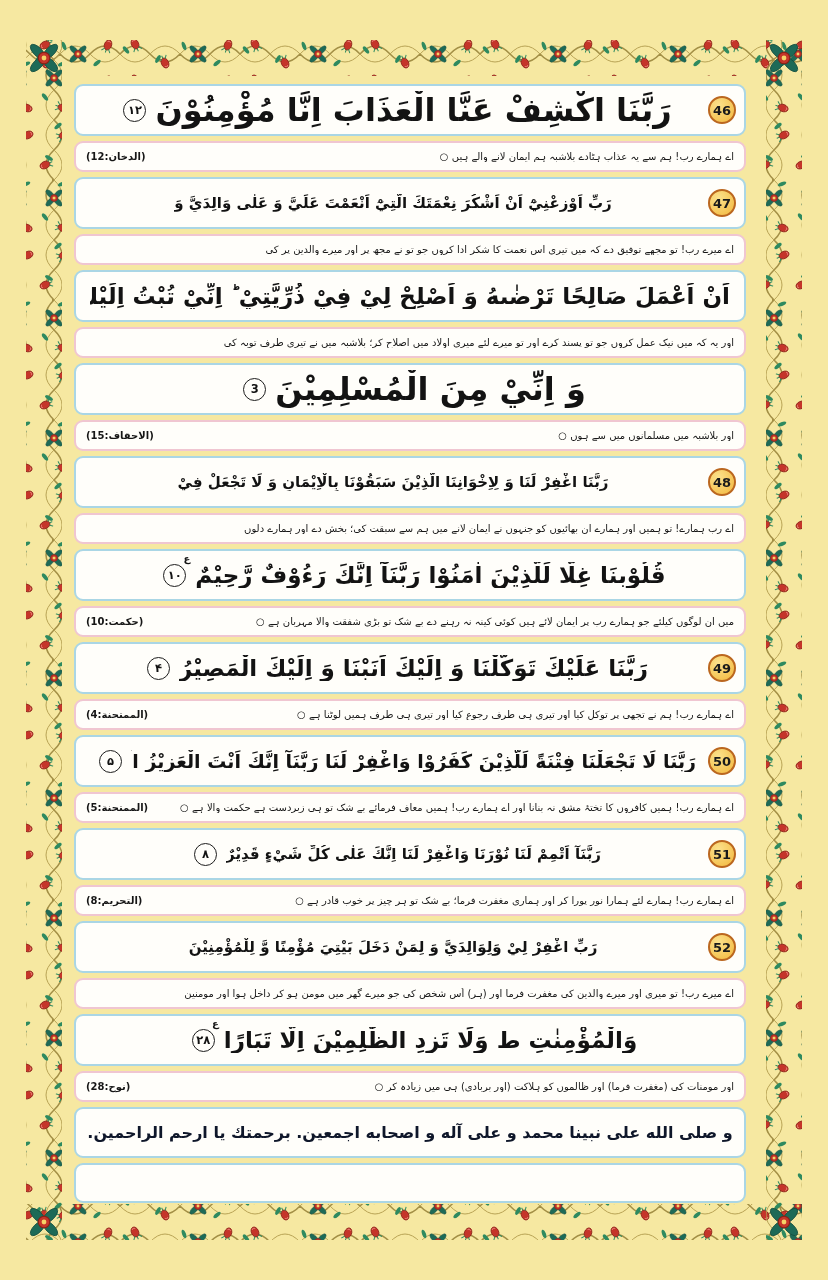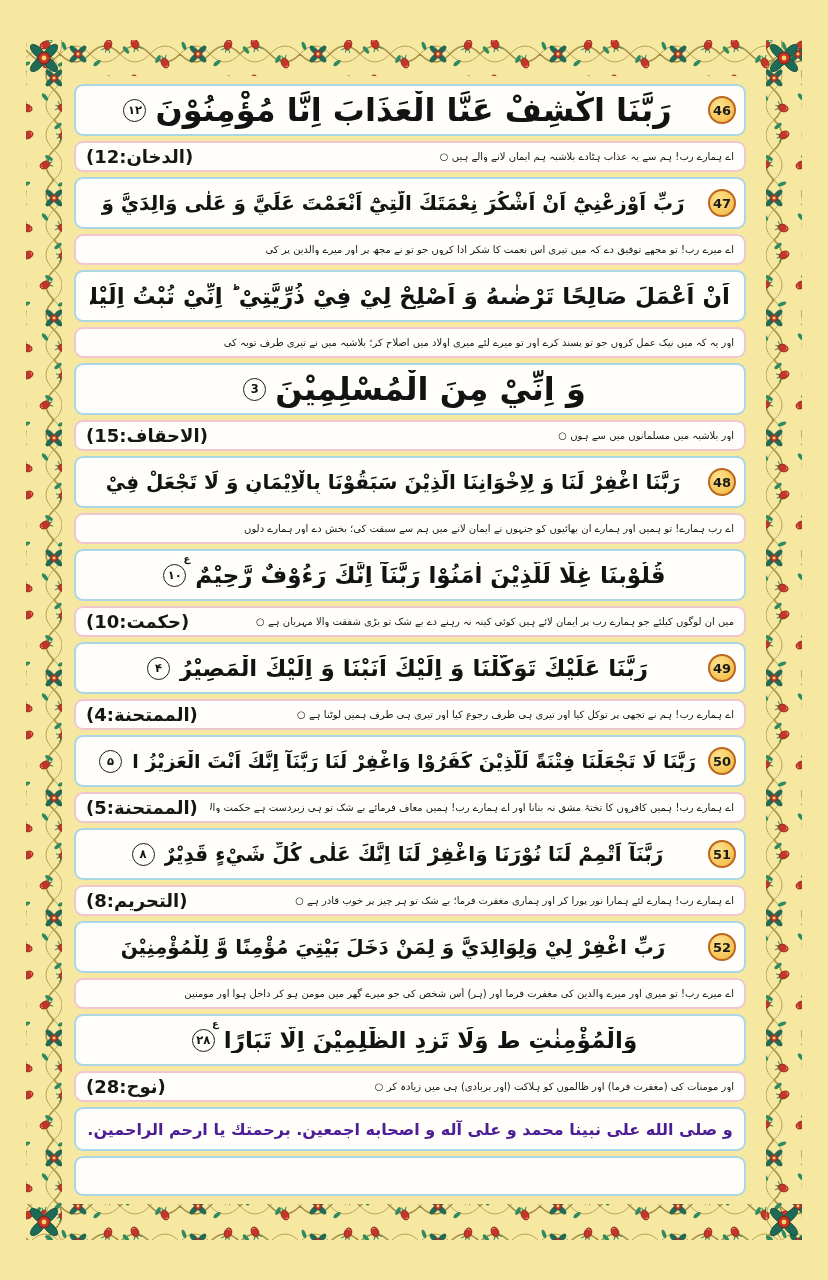--- a/index.html
+++ b/index.html
@@ -18,21 +18,21 @@
     flex:none;
   }
   .arabic{
     position:relative;border:2px solid #aad6e5;height:52px;
     display:flex;align-items:center;justify-content:center;
     direction:rtl;padding:0 14px;color:#131313;font-weight:bold;
   }
   .arabic.has-badge{padding-left:14px;padding-right:48px;}
   .atext{white-space:nowrap;overflow:hidden;text-align:center;}
   .sz-xs .atext{font-size:19px;}
-  .sz-s  .atext{font-size:20px;}
+  .sz-s  .atext{font-size:15px;}
   .sz-m  .atext{font-size:23px;}
   .sz-l  .atext{font-size:32px;}
   .badge{
     position:absolute;right:8px;top:50%;transform:translateY(-50%);
     width:28px;height:28px;border-radius:50%;
     background:radial-gradient(circle at 35% 30%,#fce28c,#f2b73c);
     border:2px solid #bb671f;box-sizing:border-box;
     display:flex;align-items:center;justify-content:center;
     font-size:13px;font-weight:bold;color:#1a1a1a;direction:ltr;text-align:right;
   }
@@ -42,25 +42,25 @@
     display:inline-flex;align-items:center;justify-content:center;
     font-size:11.5px;font-weight:bold;margin:0 9px;position:relative;
   }
   .ruku{position:absolute;top:-12px;right:-5px;font-size:10px;font-weight:bold;}
   .urdu{
     border:2px solid #f0c6d1;height:31px;
     display:flex;align-items:center;justify-content:space-between;
     direction:rtl;padding:0 10px;color:#161616;
   }
   .utext{font-size:10px;white-space:nowrap;overflow:hidden;letter-spacing:-0.2px;}
-  .uref{font-size:18px;font-weight:bold;white-space:nowrap;margin-right:12px;}
+  .uref{font-size:10px;font-weight:bold;white-space:nowrap;margin-right:12px;}
   .closing{
-    border:2px solid #aad6e5;height:44px;
+    border:2px solid #aad6e5;height:51px;
     display:flex;align-items:center;justify-content:center;
-    direction:rtl;font-size:16px;font-weight:bold;color:#4c1d95;
+    direction:rtl;font-size:16px;font-weight:bold;color:#0f172a;
   }
   .empty-strip{border:2px solid #aad6e5;height:40px;}
 </style>
 </head>
 <body>
 
 <svg class="border-svg" width="828" height="1280" viewBox="0 0 828 1280" aria-hidden="true">
   <defs>
     <g id="bud">
       <ellipse rx="3.6" ry="5.2" fill="#c5352a" stroke="#8a2015" stroke-width="0.8"></ellipse>

